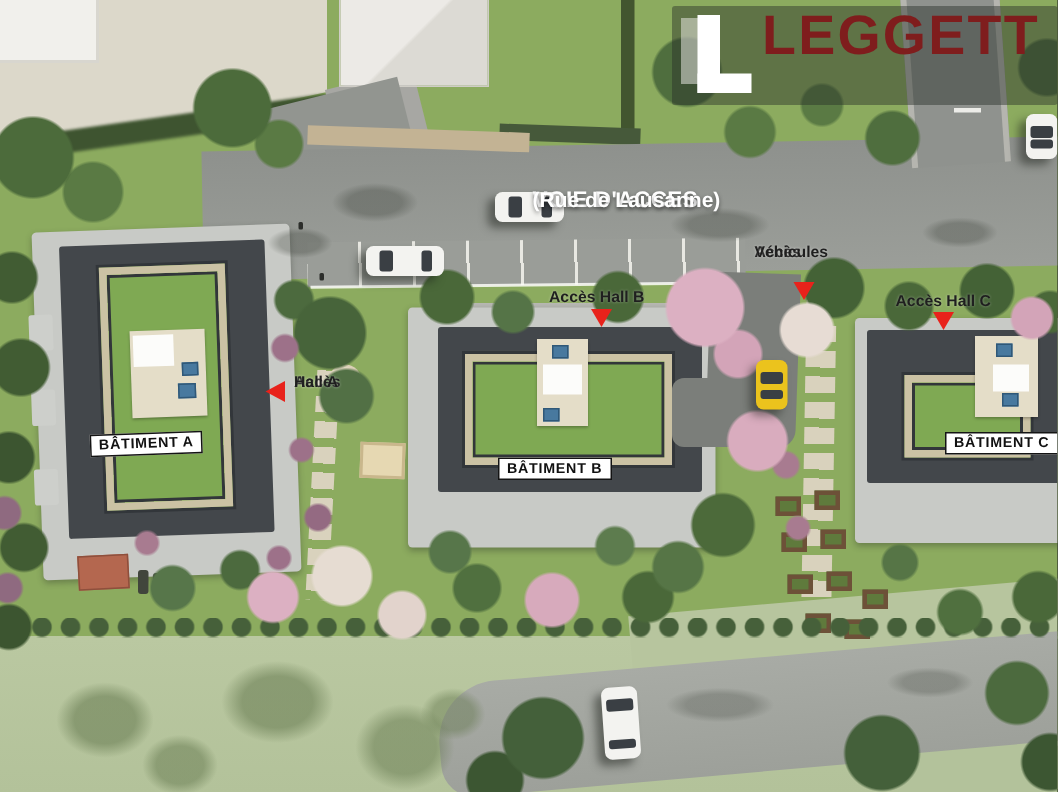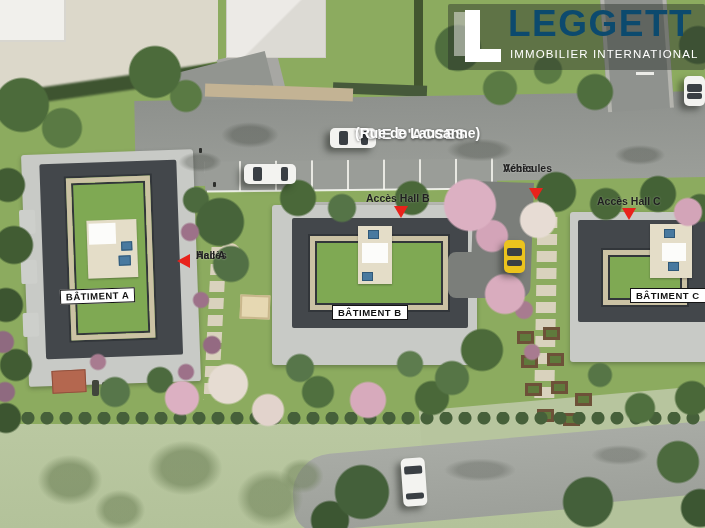--- a/index.html
+++ b/index.html
@@ -161,21 +161,21 @@
   .arr-left{width:0;height:0;border-top:7px solid transparent;border-bottom:7px solid transparent;
             border-right:13px solid #e8221b;}
 
   
   .logo{left:448px;top:4px;width:257px;height:66px;}
   .logo-backdrop{inset:0;background:rgba(40,46,40,.45);border-radius:2px;}
   .logo-mark{left:6px;top:6px;width:46px;height:52px;}
   .logo-mark .ghost-v{left:0;top:2px;width:13px;height:44px;background:rgba(228,228,222,.55);}
   .logo-mark .bar-v{left:11px;top:0;width:15px;height:52px;background:#fff;}
   .logo-mark .bar-h{left:11px;bottom:0;width:36px;height:13px;background:#fff;}
-  .logo-name{left:60px;top:0px;color:#0c4a6e;font-size:37px;font-weight:800;letter-spacing:1.5px;line-height:1.1;}
+  .logo-name{left:60px;top:0px;color:#7f1d1d;font-size:37px;font-weight:800;letter-spacing:1.5px;line-height:1.1;}
   .logo-tag{left:62px;top:44px;color:#fff;font-size:11.5px;font-weight:400;letter-spacing:1.1px;}
 </style>
 </head>
 <body>
 
 <div id="stage">
 
   <div class="field"></div>
   <div class="tl-drive"></div>
   <div class="tl-roof"></div>
@@ -300,16 +300,15 @@
   <div class="arr-down" style="left:622px;top:208px;"></div>
 
   <div class="logo">
     <div class="logo-backdrop"></div>
     <div class="logo-mark">
       <div class="ghost-v"></div>
       <div class="bar-v"></div>
       <div class="bar-h"></div>
     </div>
     <div class="logo-name">LEGGETT</div>
-    <div class="logo-tag">IMMOBILIER  INTERNATIONAL</div>
   </div>
 
 </div>
 
 </body></html>

